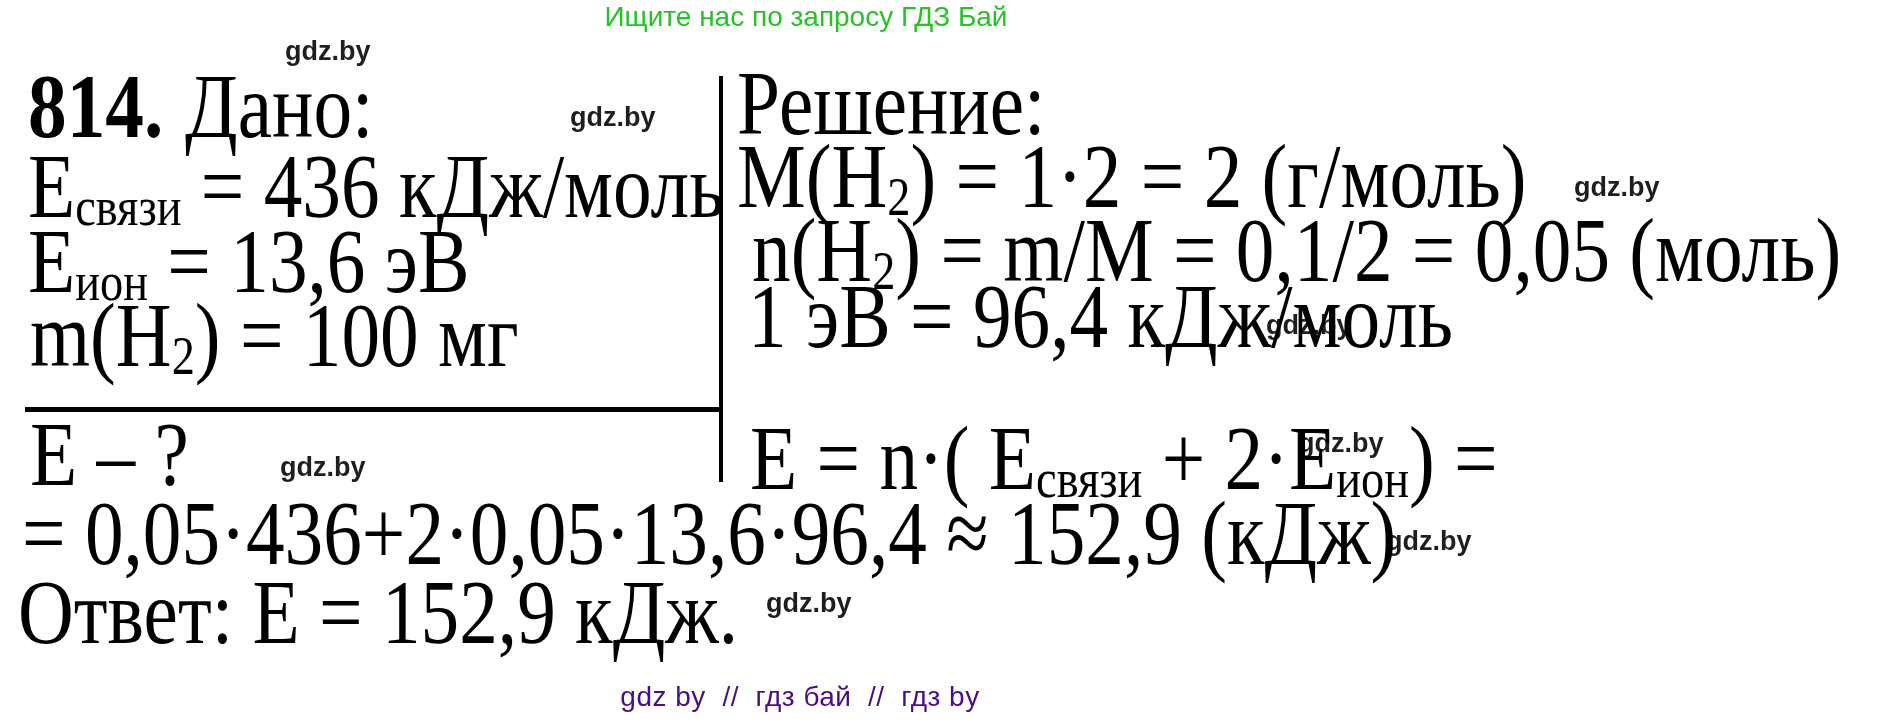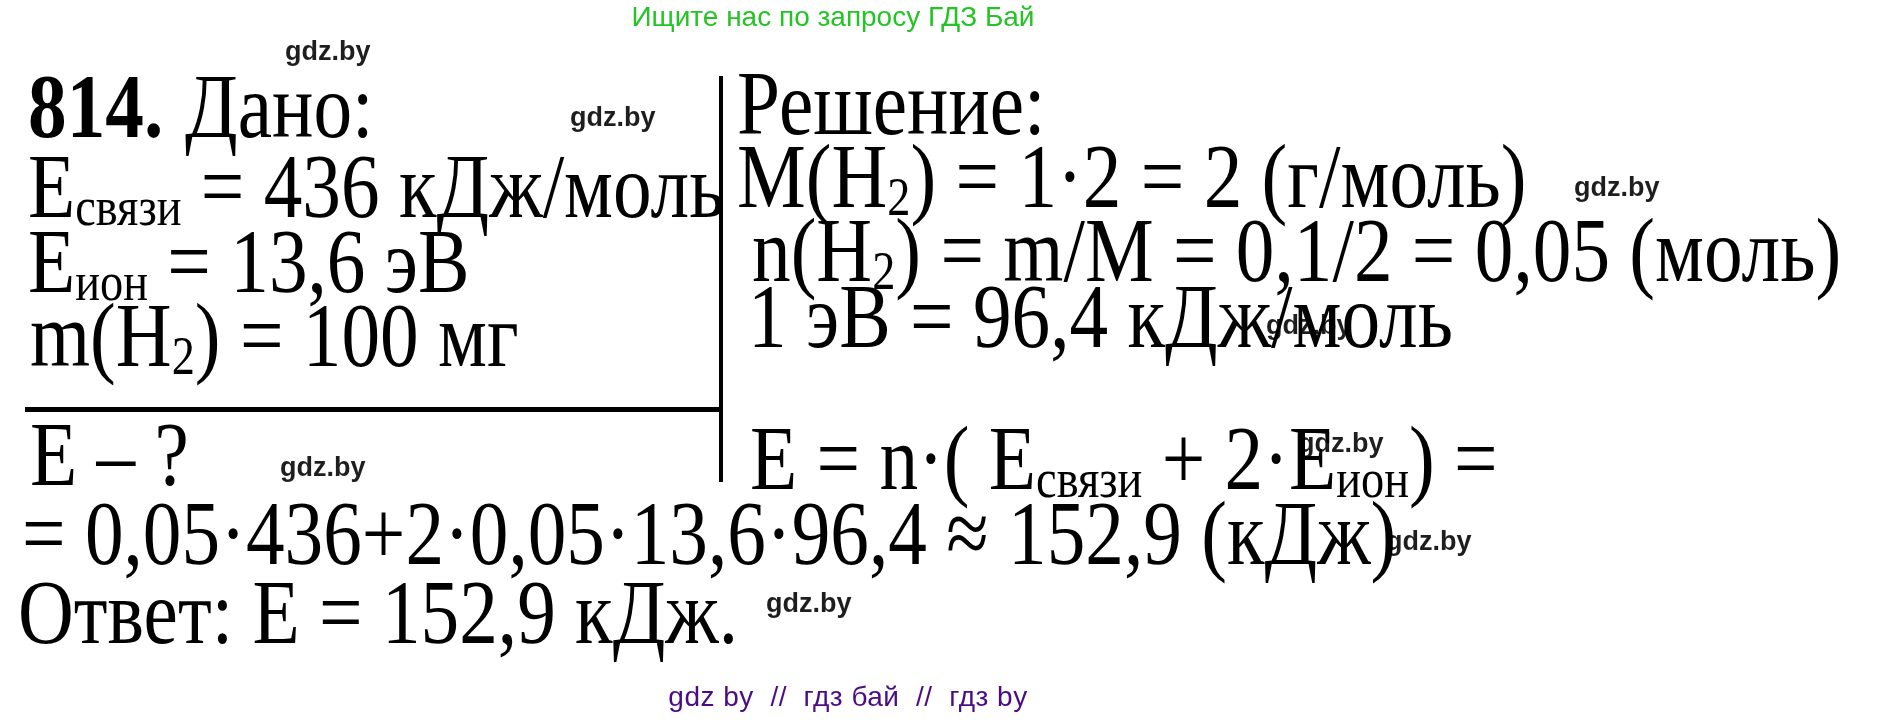--- a/index.html
+++ b/index.html
@@ -54,21 +54,21 @@
   .r2{left:737px;top:130px}
   .r3{left:752px;top:204px}
   .r4{left:748px;top:270px}
   .r5{left:750px;top:412px}
   .f1{left:22px;top:487px}
   .f2{left:18px;top:566px}
 </style>
 </head>
 <body>
 
-<div class="green-header" style="color: rgb(36, 196, 36); margin-left: 27px;">Ищите нас по запросу ГДЗ Бай</div>
+<div class="green-header" style="color: rgb(36, 196, 36);">Ищите нас по запросу ГДЗ Бай</div>
 
 <div class="wm wm1" style="color: rgb(30, 30, 30);">gdz.by</div>
 <div class="wm wm2" style="color: rgb(30, 30, 30);">gdz.by</div>
 <div class="wm wm3" style="color: rgb(30, 30, 30);">gdz.by</div>
 <div class="wm wm4" style="color: rgb(30, 30, 30);">gdz.by</div>
 <div class="wm wm5" style="color: rgb(30, 30, 30);">gdz.by</div>
 <div class="wm wm6" style="color: rgb(30, 30, 30);">gdz.by</div>
 <div class="wm wm7" style="color: rgb(30, 30, 30);">gdz.by</div>
 <div class="wm wm8" style="color: rgb(30, 30, 30);">gdz.by</div>
 
@@ -84,13 +84,13 @@
 
 <div class="line r1">Решение:</div>
 <div class="line r2"><span>M(H</span><span class="sb">2</span><span>) = 1·2 = 2 (г/моль)</span></div>
 <div class="line r3"><span>n(H</span><span class="sb">2</span><span>) = m/M = 0,1/2 = 0,05 (моль)</span></div>
 <div class="line r4"><span>1 эВ = 96,4 кДж/моль</span></div>
 <div class="line r5"><span>E = n·( E</span><span class="sb">связи</span><span> + 2·E</span><span class="sb">ион</span><span>) =</span></div>
 
 <div class="line f1"><span>= 0,05·436+2·0,05·13,6·96,4 ≈ 152,9 (кДж)</span></div>
 <div class="line f2">Ответ: E = 152,9 кДж.</div>
 
-<div class="footer" style="color: rgb(74, 13, 133); margin-left: 48px;">gdz by &nbsp;//&nbsp; гдз бай &nbsp;//&nbsp; гдз by</div>
+<div class="footer" style="color: rgb(74, 13, 133);">gdz by &nbsp;//&nbsp; гдз бай &nbsp;//&nbsp; гдз by</div>
 
 </body></html>

